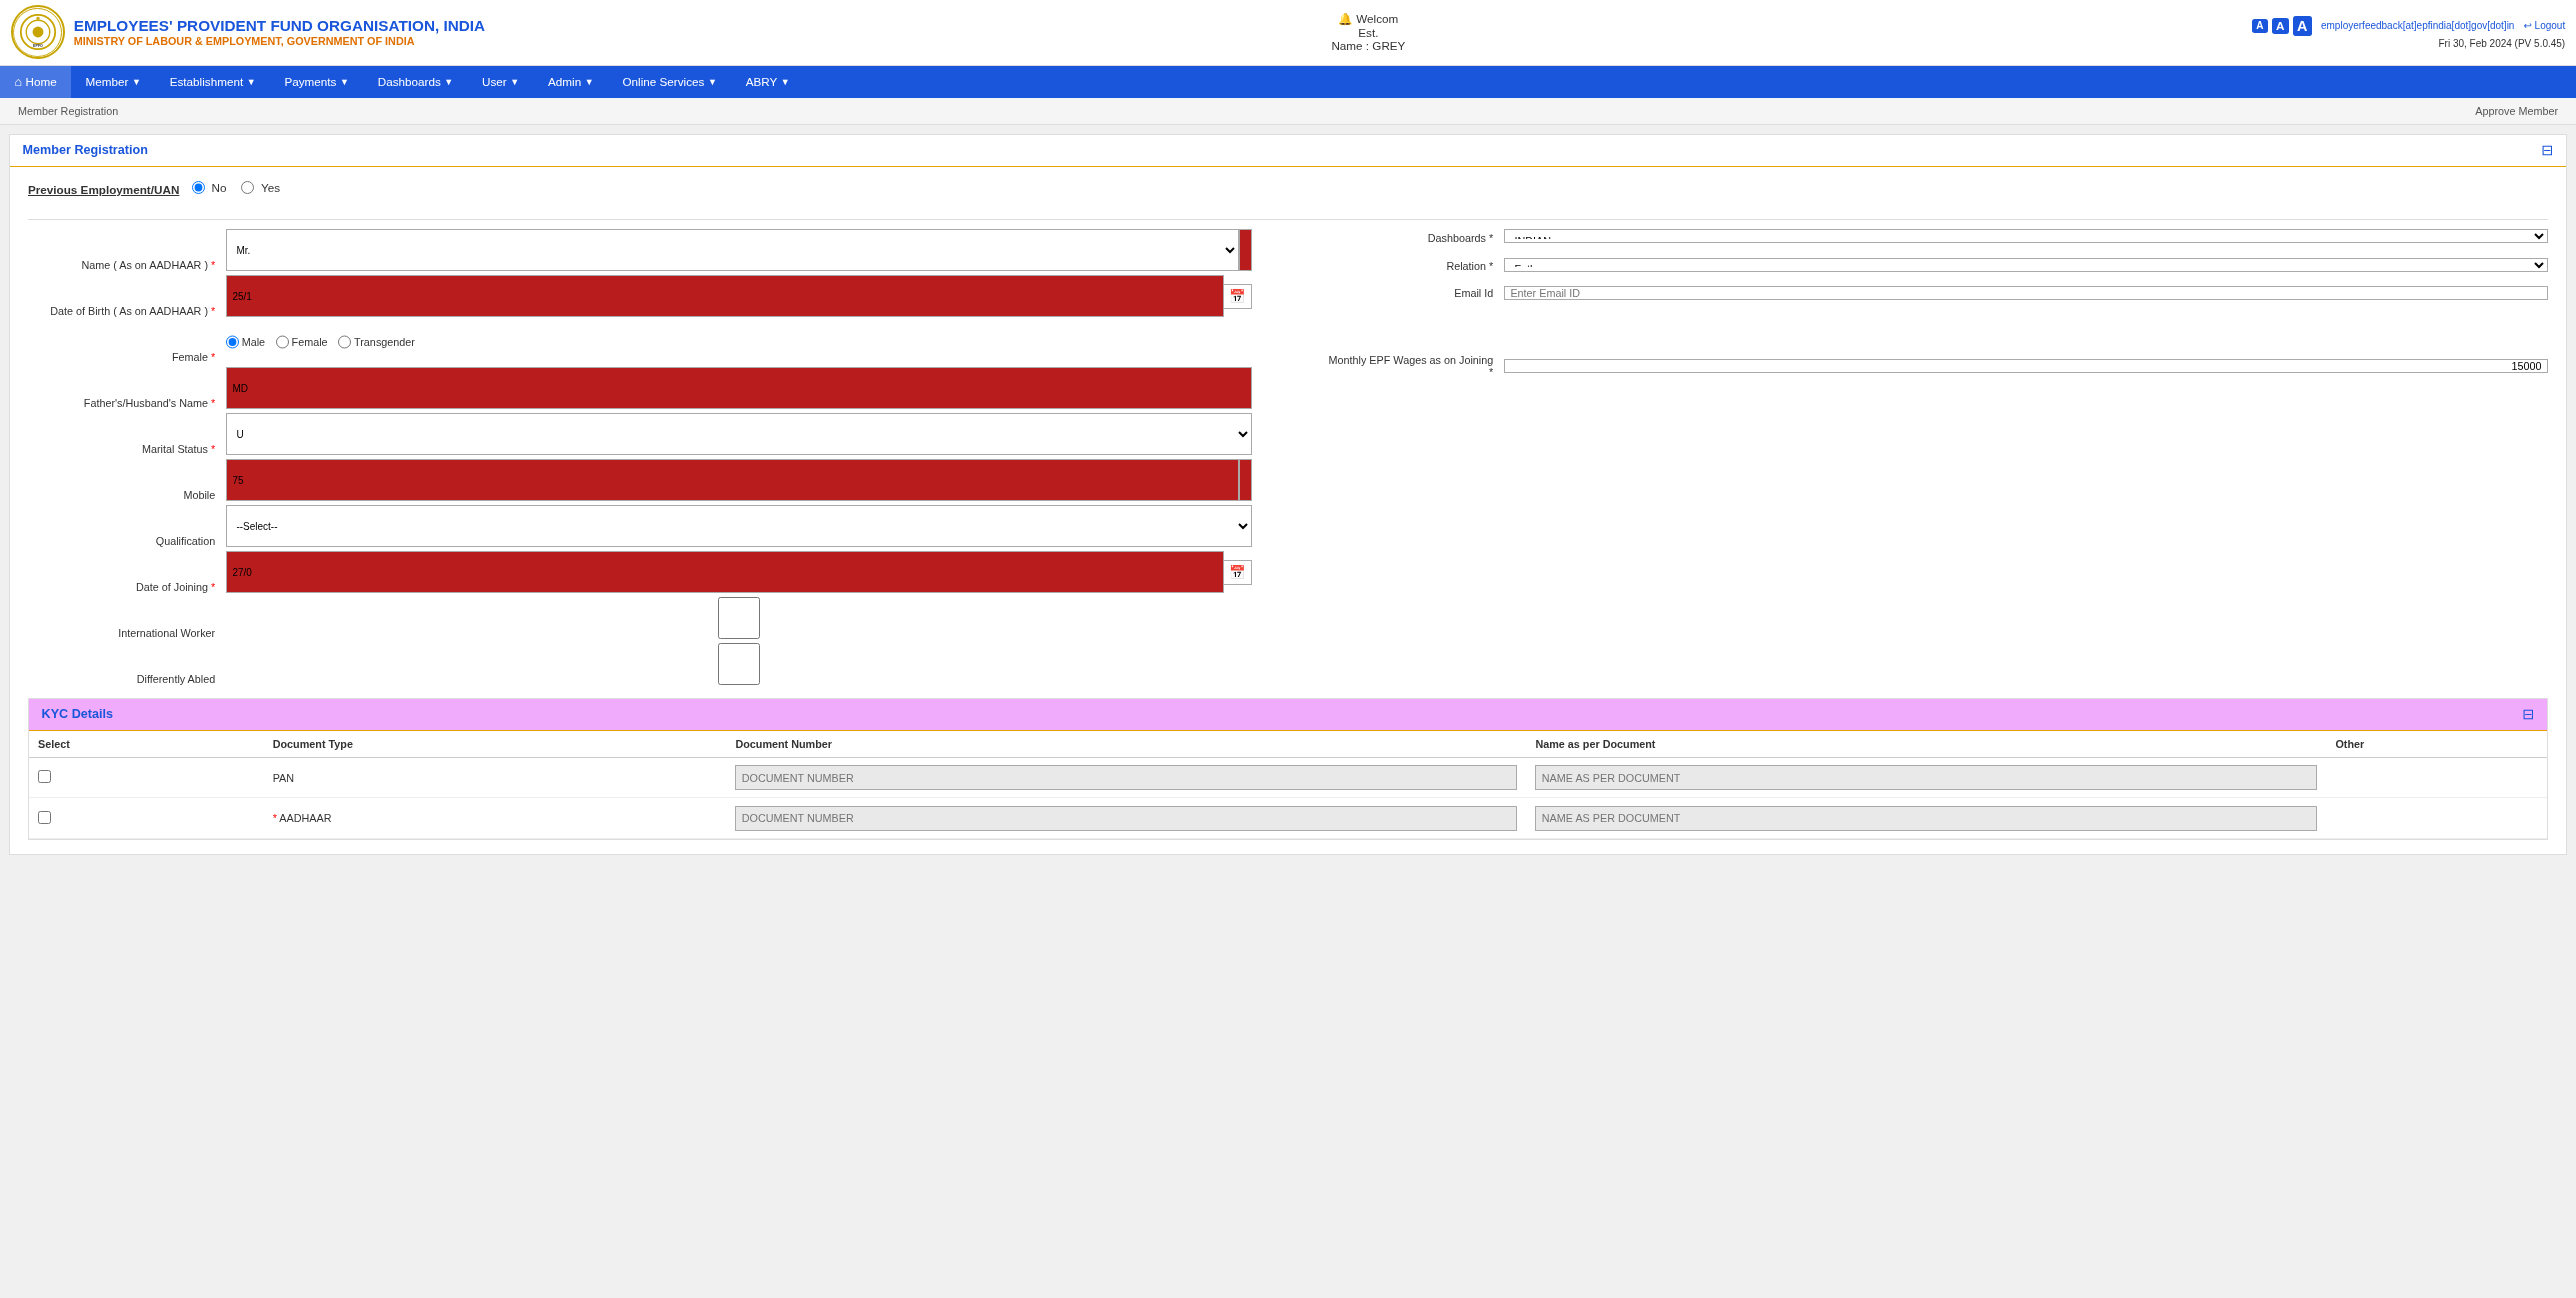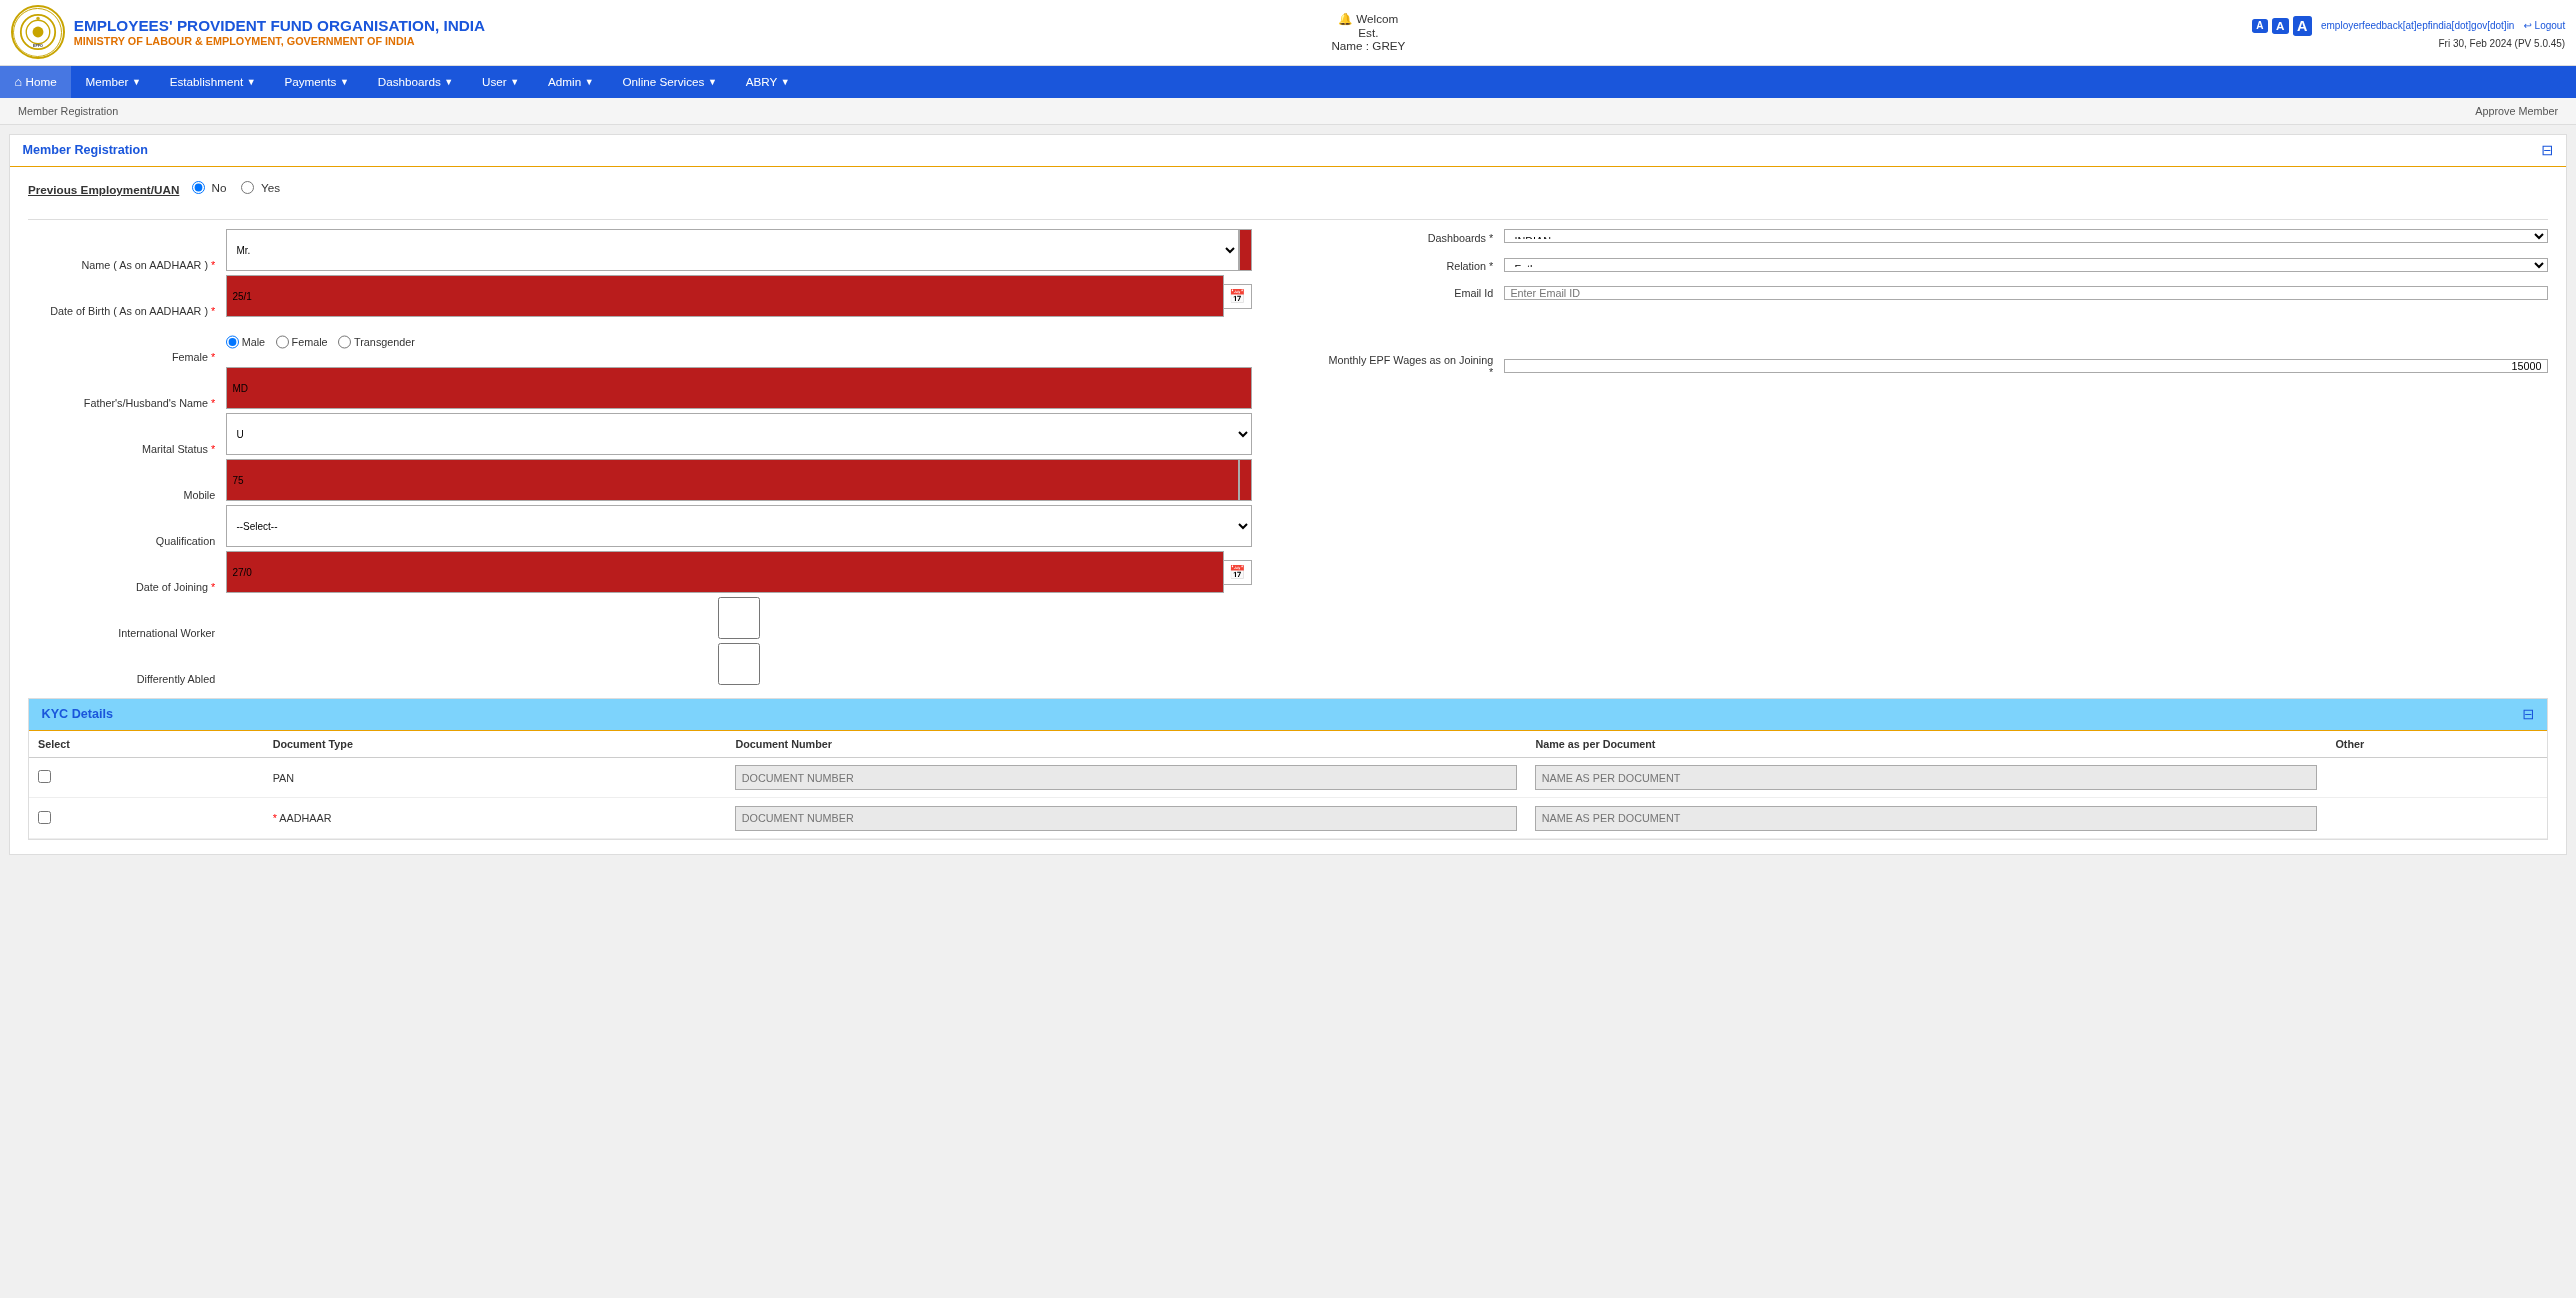--- a/index.html
+++ b/index.html
@@ -79,21 +79,21 @@
     .checkbox-row { display: flex; align-items: center; gap: 5.4px; }
 
     .right-form-row { display: flex; align-items: center; margin-bottom: 10.8px; }
     .right-label { font-size: 10.8px; color: #333; width: 180px; min-width: 144px; text-align: right; padding-right: 10.8px; }
     .right-control { flex: 1; }
     .right-control select, .right-control input { width: 100%; border: 0.9px solid #aaa; padding: 3.6px 5.4px; font-size: 10.8px; background: #fff; height: 14px; }
     .epf-wages { text-align: right; }
 
     
     .kyc-section { margin-top: 9px; border: 0.9px solid #ddd; }
-    .kyc-header { background: #7dd3fc; padding: 7.2px 12.6px; border-bottom: 1.8px solid #e8a000; display: flex; justify-content: space-between; align-items: center; }
+    .kyc-header { background: #f0abfc; padding: 7.2px 12.6px; border-bottom: 1.8px solid #e8a000; display: flex; justify-content: space-between; align-items: center; }
     .kyc-title { color: #1a56db; font-size: 12.6px; font-weight: bold; }
     .kyc-table { width: 100%; border-collapse: collapse; }
     .kyc-table th { background: #fff; border-bottom: 0.9px solid #ccc; padding: 7.2px 9px; text-align: left; font-size: 10.8px; font-weight: bold; color: #333; }
     .kyc-table td { padding: 7.2px 9px; border-bottom: 0.9px solid #eee; font-size: 10.8px; vertical-align: middle; }
     .kyc-table .doc-number-input, .kyc-table .doc-name-input { width: 100%; border: 0.9px solid #aaa; padding: 3.6px 5.4px; font-size: 10.8px; background: #e9e9e9; height: 25px; color: #777; }
     .required-star { color: red; }
 
     select { appearance: auto; }
   </style>
 </head>

